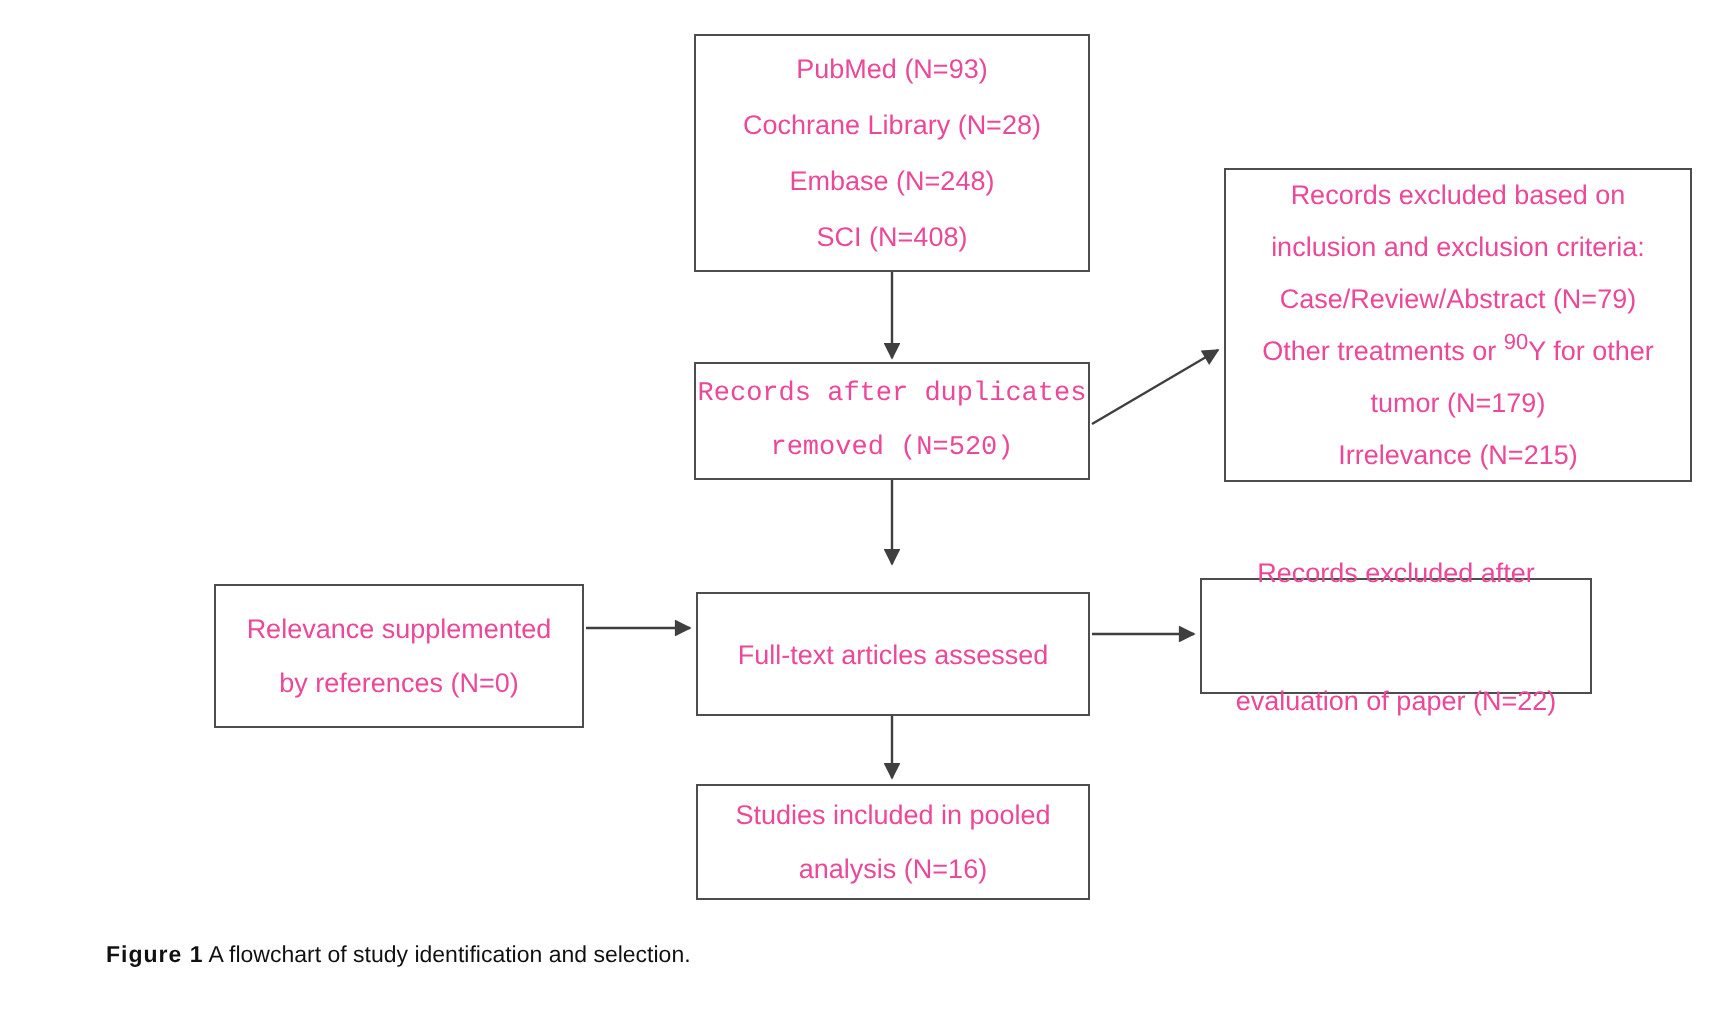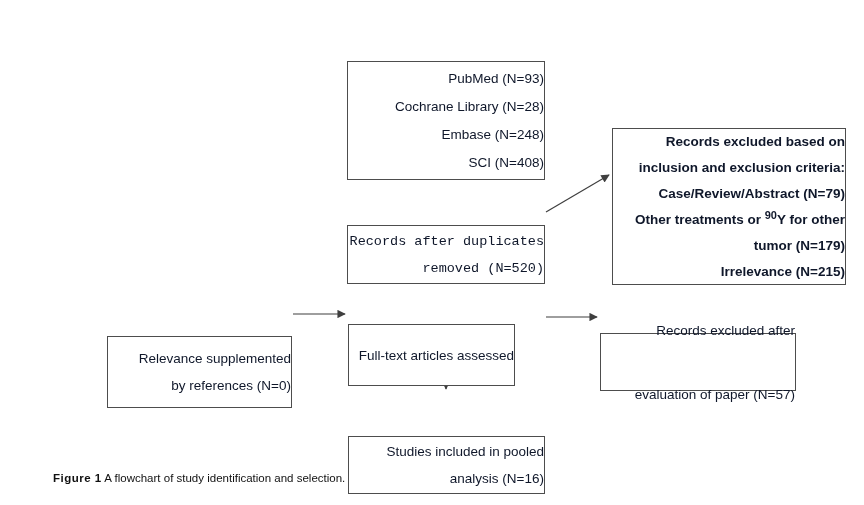--- a/index.html
+++ b/index.html
@@ -16,51 +16,49 @@
     color: #1f1f1f;
     overflow: hidden;
   }
   .box {
     position: absolute;
     border: 1px solid #4d4d4d;
     background: #ffffff;
     display: flex;
     flex-direction: column;
     justify-content: center;
-    align-items: flex-end;
+    align-items: center;
     text-align: center;
     font-size: 13.5px;
-    color: #0f172a;
+    color: #ec4899;
     box-sizing: border-box;
     z-index: 2;
-    margin-top: 44px;
   }
   .box .line {
     white-space: nowrap;
   }
   #box-sources {
     left: 347px; top: 17px; width: 198px; height: 119px;
     line-height: 28px;
   }
   #box-duplicates {
     left: 347px; top: 181px; width: 198px; height: 59px;
     line-height: 27px;
     font-family: Liberation Mono, monospace;
   }
   #box-excluded-criteria {
     left: 612px; top: 84px; width: 234px; height: 157px;
     line-height: 26px;
-    font-weight: bold;
   }
   #box-references {
     left: 107px; top: 292px; width: 185px; height: 72px;
     line-height: 27px;
   }
   #box-fulltext {
-    left: 348px; top: 280px; width: 167px; height: 62px;
+    left: 348px; top: 296px; width: 197px; height: 62px;
     line-height: 27px;
   }
   #box-excluded-evaluation {
     left: 600px; top: 289px; width: 196px; height: 58px;
     line-height: 27px;
     gap: 37px;
   }
   #box-included {
     left: 348px; top: 392px; width: 197px; height: 58px;
     line-height: 27px;
@@ -136,21 +134,21 @@
     <div class="line">Relevance supplemented</div>
     <div class="line">by references (N=0)</div>
   </div>
 
   <div class="box" id="box-fulltext">
     <div class="line">Full-text articles assessed</div>
   </div>
 
   <div class="box" id="box-excluded-evaluation">
     <div class="line">Records excluded after</div>
-    <div class="line">evaluation of paper (N=57)</div>
+    <div class="line">evaluation of paper (N=22)</div>
   </div>
 
   <div class="box" id="box-included">
     <div class="line">Studies included in pooled</div>
     <div class="line">analysis (N=16)</div>
   </div>
 
   <div class="caption">
     <span class="label">Figure 1</span><span> A flowchart of study identification and selection.</span>
   </div>

